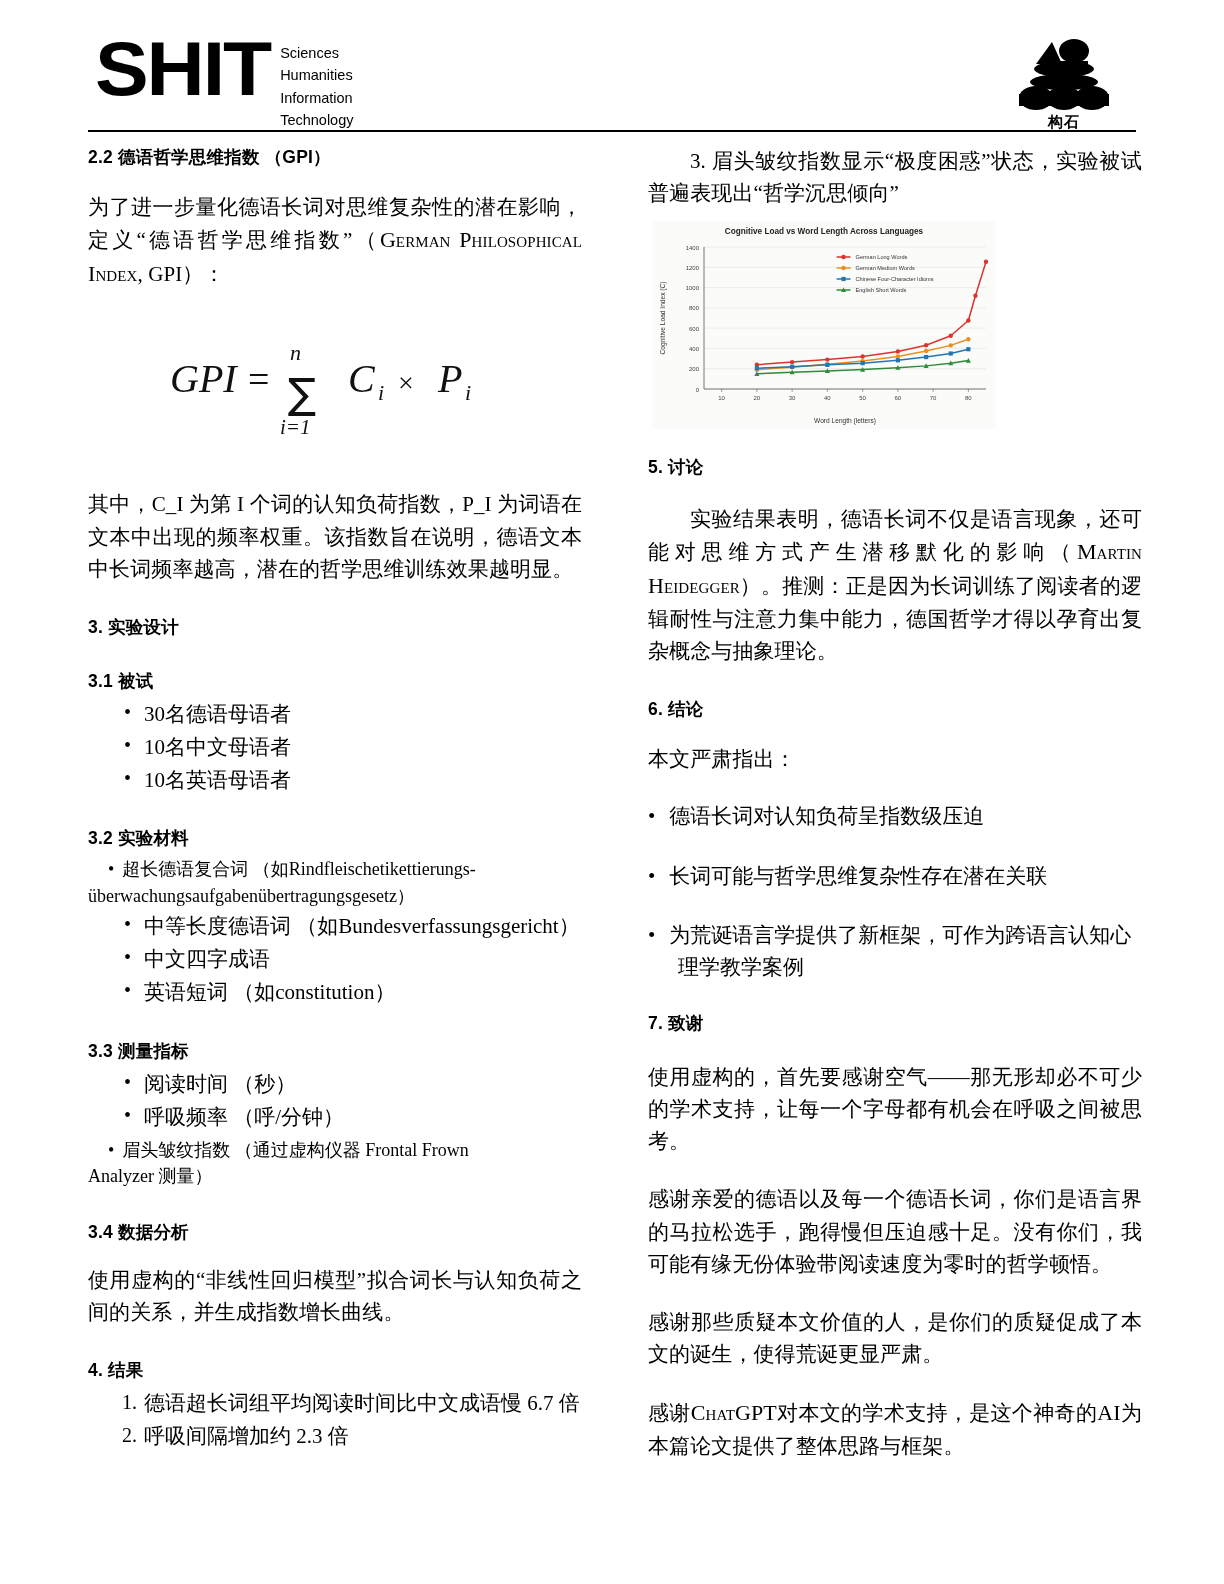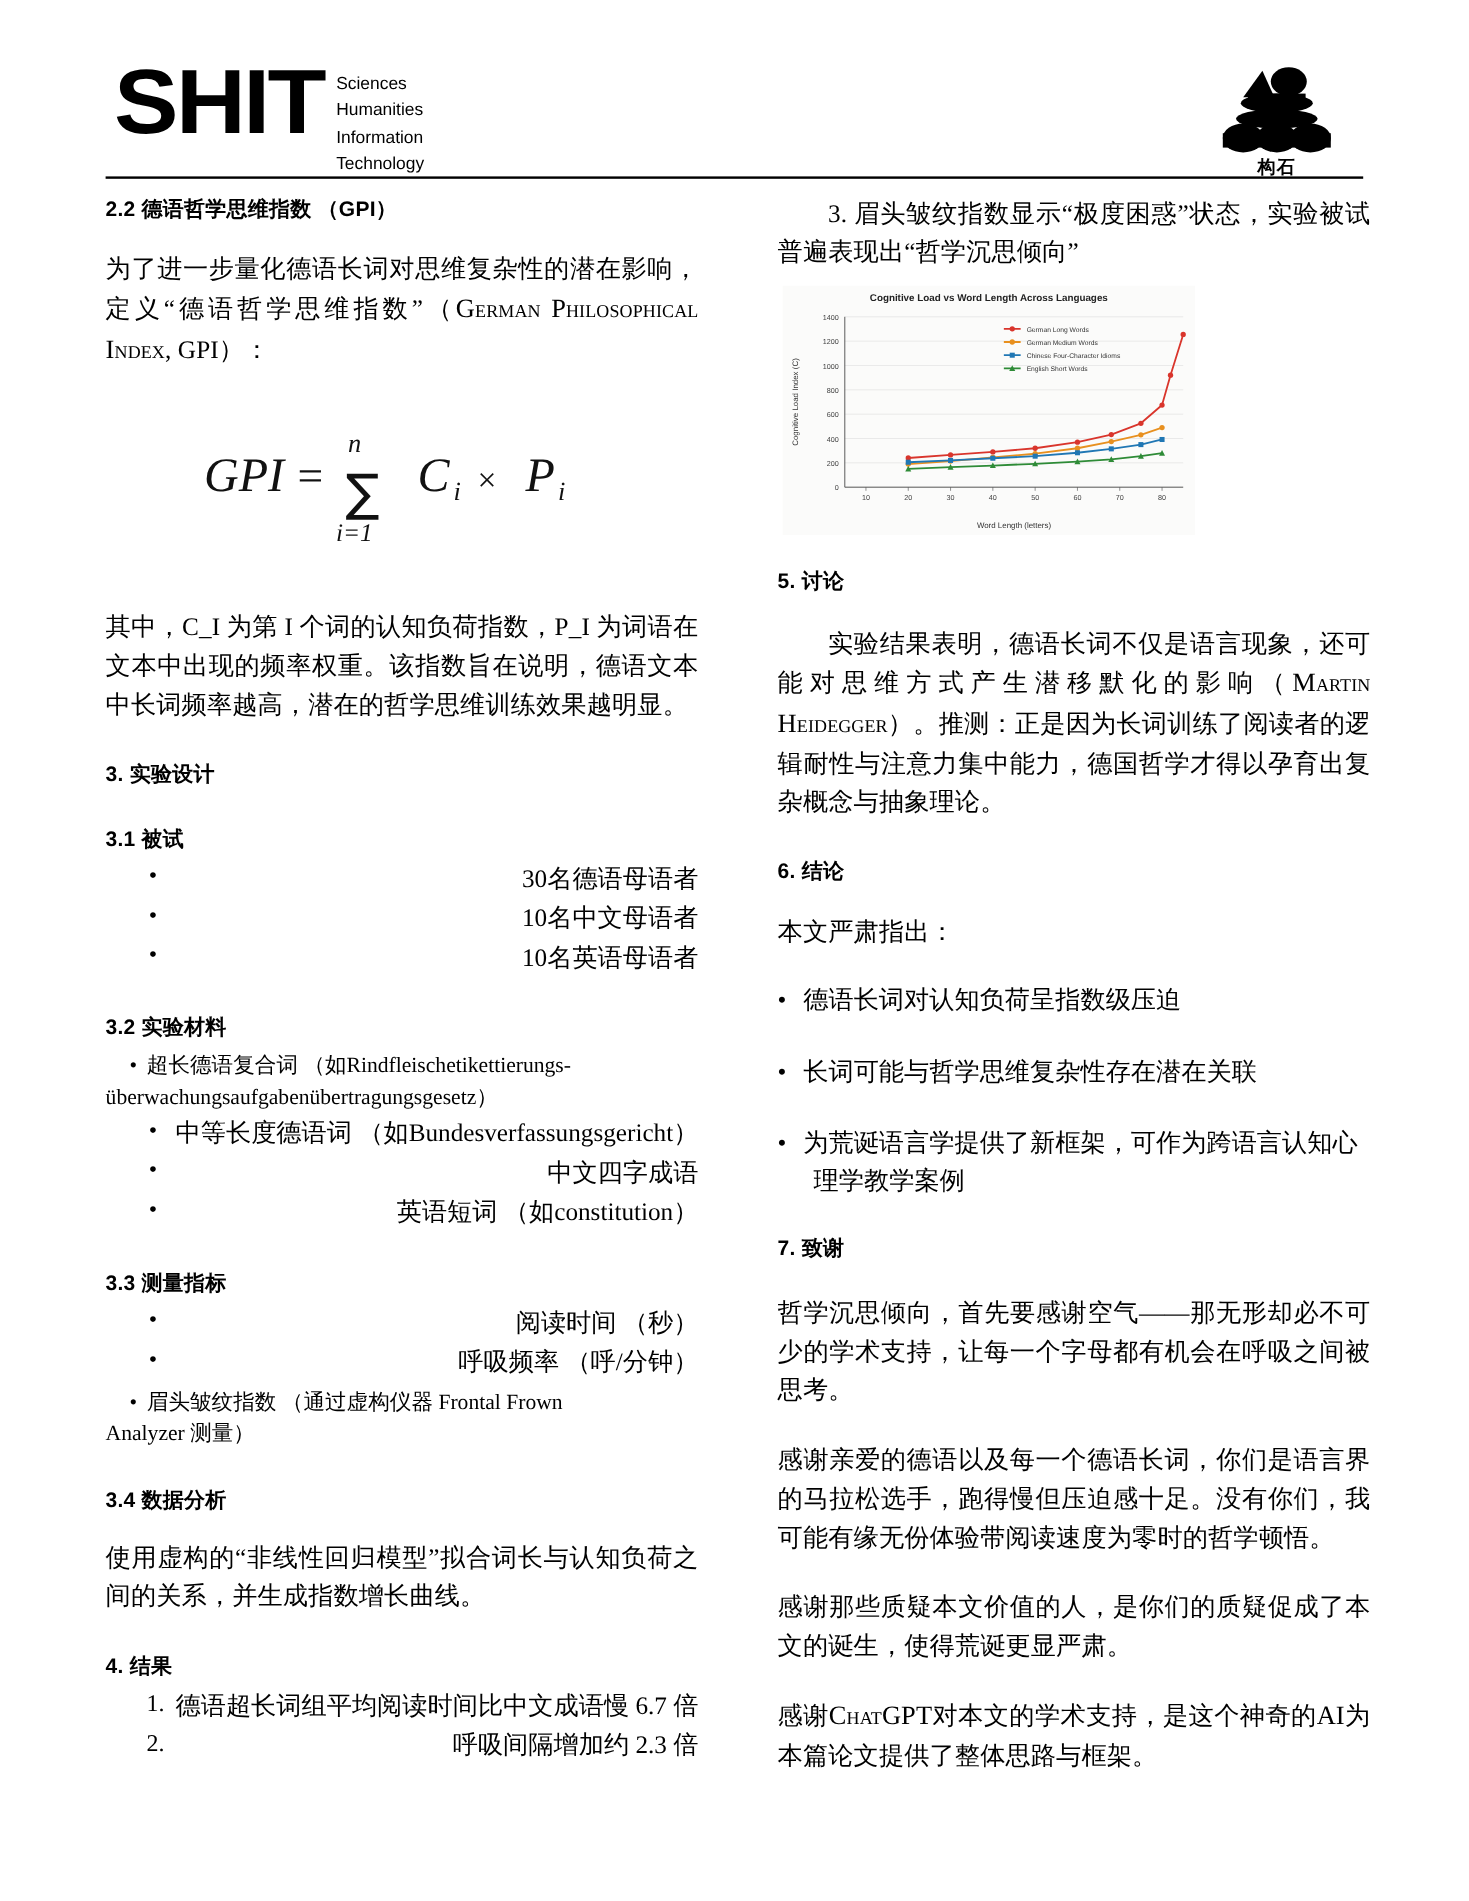--- a/index.html
+++ b/index.html
@@ -14,21 +14,20 @@
     color: #000000;
     position: relative;
     overflow: hidden;
   }
   .page {
     position: relative;
     width: 1224px;
     height: 1320px;
     box-sizing: border-box;
     padding: 30px 88px 0 88px;
-    margin-top: 17px;
   }
 
   
   .masthead {
     position: relative;
     height: 96px;
   }
   .brand {
     position: absolute;
     left: 7px;
@@ -112,21 +111,20 @@
     padding-left: 34px;
     list-style: none;
   }
   ul.bul li, ol.num li {
     font-size: 21px;
     line-height: 1.48;
     margin: 0 0 2px 0;
     position: relative;
     padding-left: 22px;
     text-indent: 0;
-    text-align: right;
   }
   ul.bul li::before {
     content: "\2022";
     position: absolute;
     left: 2px;
     top: -1px;
     font-size: 20px;
   }
   ol.num { counter-reset: n; }
   ol.num li::before {
@@ -386,21 +384,21 @@
       </div>
       <div class="bul-spaced">
         <span class="mk">•</span><span>长词可能与哲学思维复杂性存在潜在关联</span>
       </div>
       <div class="bul-spaced">
         <span class="mk">•</span><span>为荒诞语言学提供了新框架，可作为跨语言认知心理学教学案例</span>
       </div>
 
       <h3 class="sec" style="margin-top:14px;">7.   致谢</h3>
 
-      <p class="body" style="margin-top:26px;margin-bottom:26px;">哲学沉思倾向，首先要感谢空气——那无形却必不可少的学术支持，让每一个字母都有机会在呼吸之间被思考。</p>
+      <p class="body" style="margin-top:26px;margin-bottom:26px;">使用虚构的，首先要感谢空气——那无形却必不可少的学术支持，让每一个字母都有机会在呼吸之间被思考。</p>
       <p class="body" style="margin-bottom:26px;">感谢亲爱的德语以及每一个德语长词，你们是语言界的马拉松选手，跑得慢但压迫感十足。没有你们，我可能有缘无份体验带阅读速度为零时的哲学顿悟。</p>
       <p class="body" style="margin-bottom:26px;">感谢那些质疑本文价值的人，是你们的质疑促成了本文的诞生，使得荒诞更显严肃。</p>
 
       <p class="body" style="margin-bottom:26px;">
         <span>感谢</span><span class="sc">ChatGPT</span><span>对本文的学术支持，是这个神奇的</span><span class="sc">AI</span><span>为本篇论文提供了整体思路与框架。</span>
       </p>
 
     </div>
   </div>
 </div>

